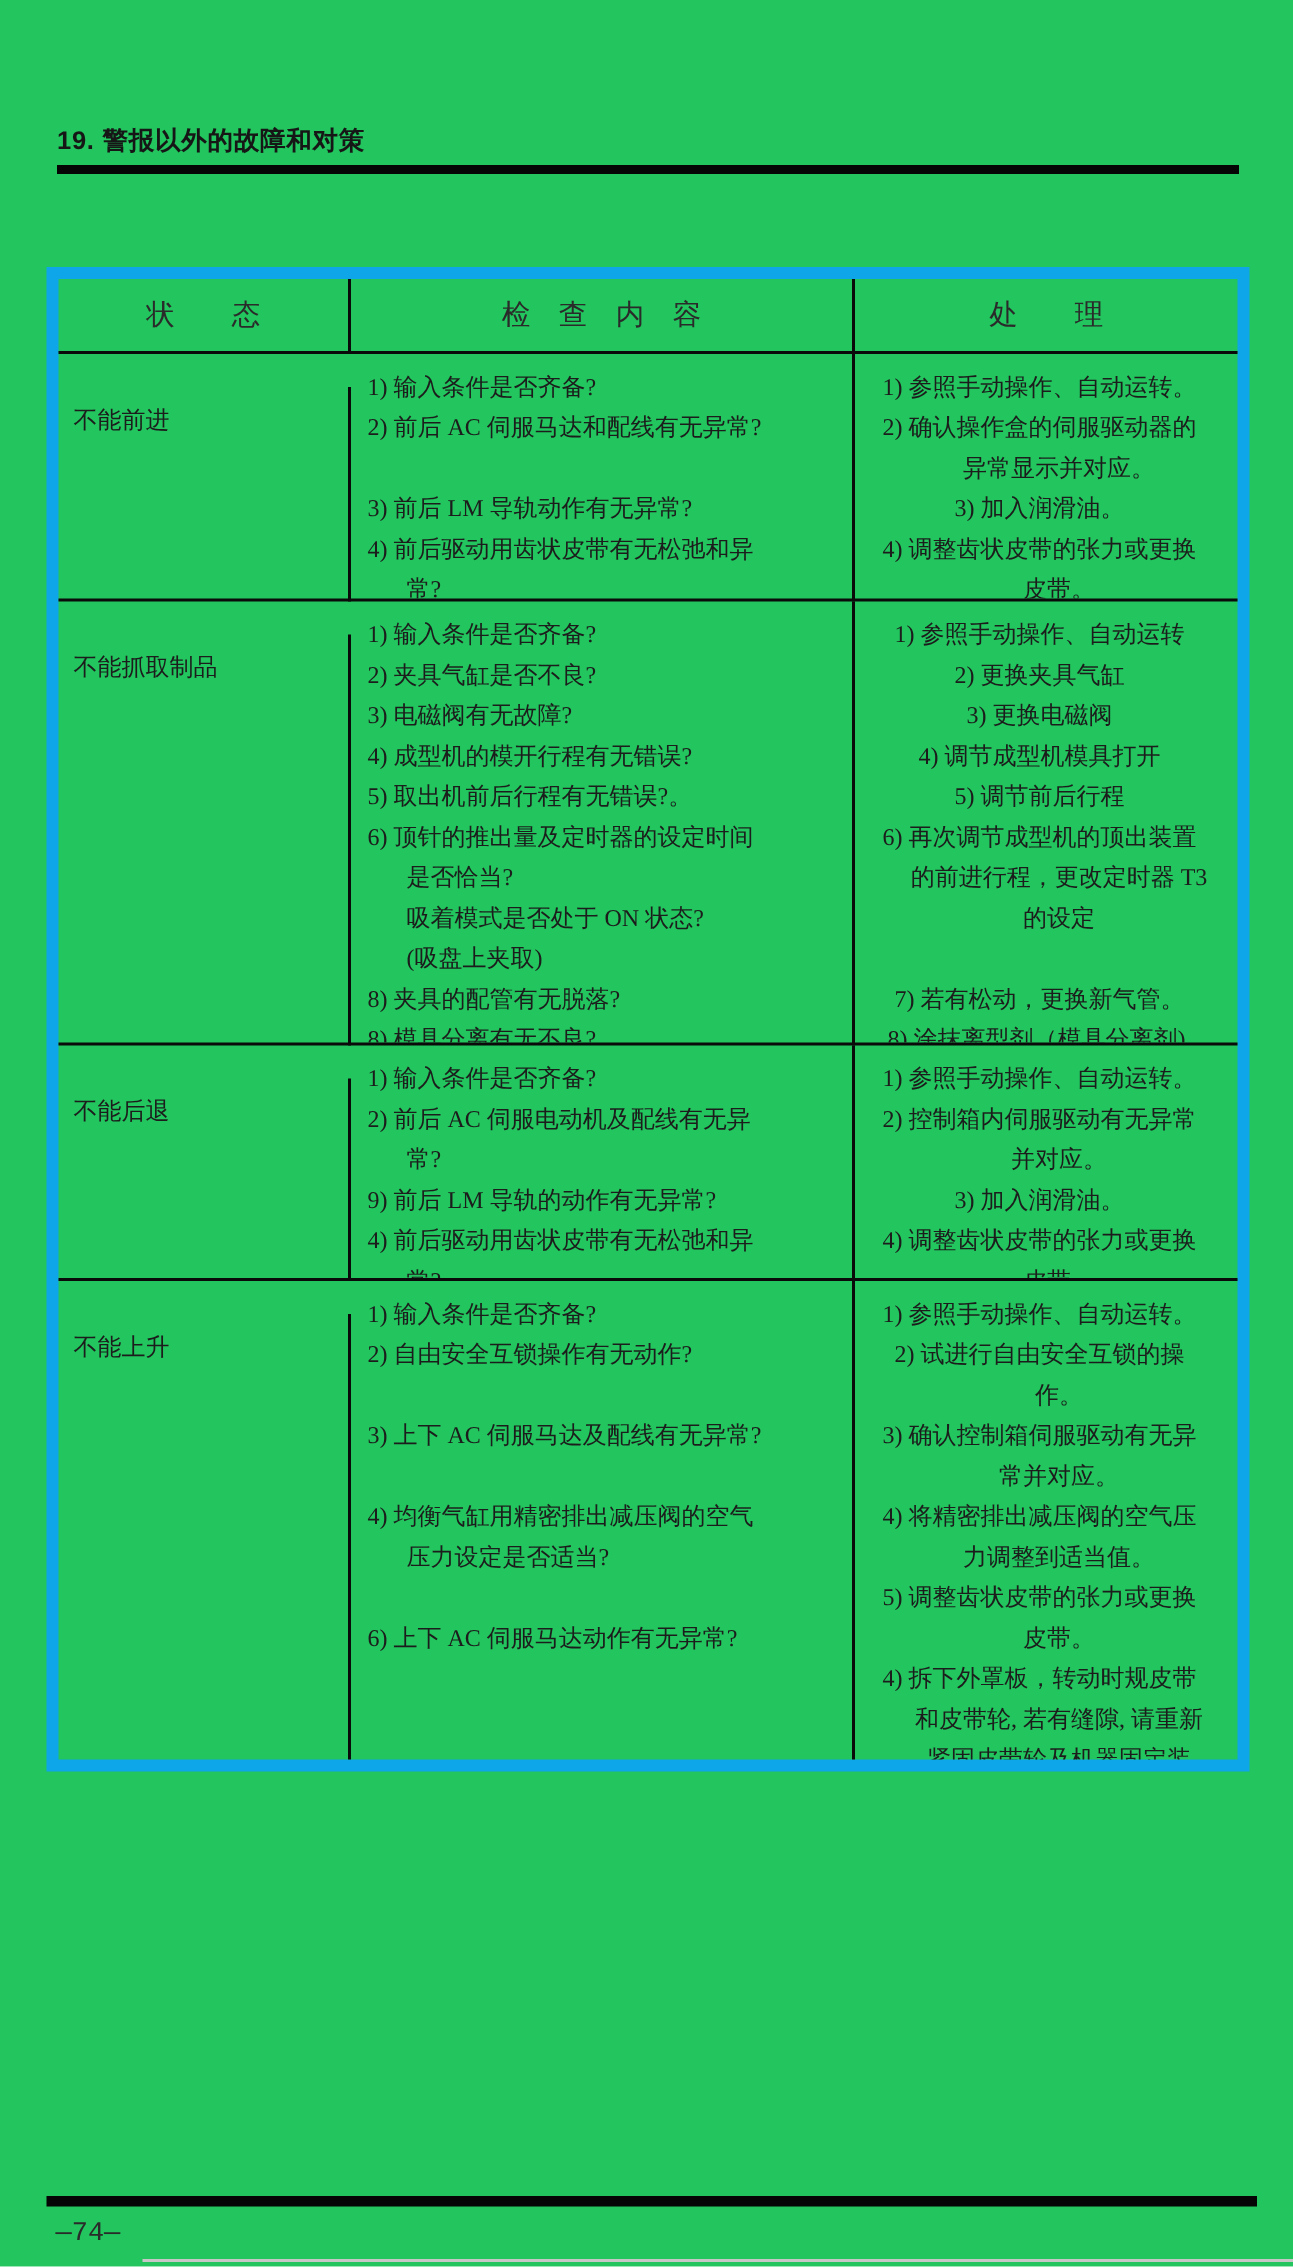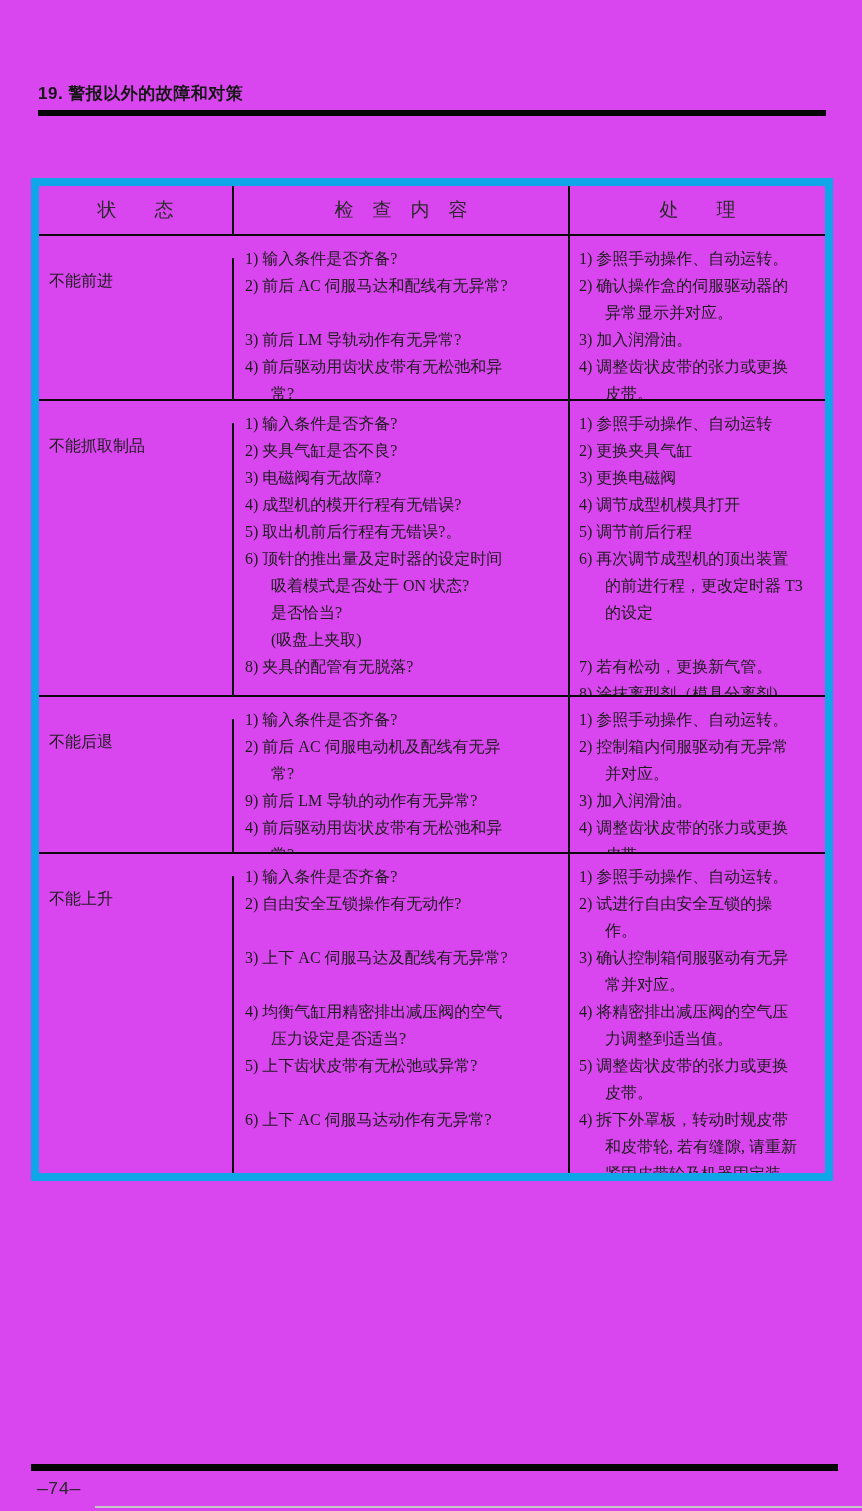--- a/index.html
+++ b/index.html
@@ -1,20 +1,20 @@
 <!DOCTYPE html>
 <html><head>
 <meta charset="utf-8">
 <style>
   html, body { margin: 0; padding: 0; background: #ffffff; }
   .page {
     position: relative;
     width: 862px;
     height: 1511px;
-    background: #d946ef;
+    background: #22c55e;
     font-family: "Liberation Serif", "DejaVu Serif", serif;
     color: #1c1c1c;
     overflow: hidden;
   }
   .section-title {
     position: absolute;
     left: 38px;
     top: 82px;
     font-family: "Liberation Sans", "DejaVu Sans", sans-serif;
     font-weight: bold;
@@ -51,21 +51,21 @@
     font-size: 19px;
     color: #2a2a2a;
   }
   .body {
     padding-top: 9px;
     font-size: 16px;
     line-height: 27px;
   }
   .body.c1 { padding-left: 10px; margin-top: 22px; }
   .body.c2 { padding-left: 11px; padding-right: 2px; }
-  .body.c3 { padding-left: 9px;  padding-right: 18px; }
+  .body.c3 { padding-left: 9px;  padding-right: 18px; text-align: center; }
   .ln { white-space: nowrap; }
   .ln.cont { padding-left: 26px; }
   .ln.blank { height: 27px; }
   .bottom-rule {
     position: absolute;
     left: 31px;
     top: 1464px;
     width: 807px;
     height: 7px;
     background: #050505;
@@ -122,24 +122,25 @@
       <div class="cell body c1">
         <div class="ln">不能抓取制品</div>
       </div>
       <div class="cell body c2">
         <div class="ln">1) 输入条件是否齐备?</div>
         <div class="ln">2) 夹具气缸是否不良?</div>
         <div class="ln">3) 电磁阀有无故障?</div>
         <div class="ln">4) 成型机的模开行程有无错误?</div>
         <div class="ln">5) 取出机前后行程有无错误?。</div>
         <div class="ln">6) 顶针的推出量及定时器的设定时间</div>
+        <div class="ln cont">是否恰当?</div>
         <div class="ln cont">吸着模式是否处于 ON 状态?</div>
-        <div class="ln cont">是否恰当?</div>
         <div class="ln cont">(吸盘上夹取)</div>
         <div class="ln">8) 夹具的配管有无脱落?</div>
+        <div class="ln">8) 模具分离有无不良?</div>
       </div>
       <div class="cell body c3">
         <div class="ln">1) 参照手动操作、自动运转</div>
         <div class="ln">2) 更换夹具气缸</div>
         <div class="ln">3) 更换电磁阀</div>
         <div class="ln">4) 调节成型机模具打开</div>
         <div class="ln">5) 调节前后行程</div>
         <div class="ln">6) 再次调节成型机的顶出装置</div>
         <div class="ln cont">的前进行程，更改定时器 T3</div>
         <div class="ln cont">的设定</div>
@@ -170,21 +171,20 @@
         <div class="ln">不能上升</div>
       </div>
       <div class="cell body c2 lastrow">
         <div class="ln">1) 输入条件是否齐备?</div>
         <div class="ln">2) 自由安全互锁操作有无动作?</div>
         <div class="ln blank"></div>
         <div class="ln">3) 上下 AC 伺服马达及配线有无异常?</div>
         <div class="ln blank"></div>
         <div class="ln">4) 均衡气缸用精密排出减压阀的空气</div>
         <div class="ln cont">压力设定是否适当?</div>
-        <div class="ln">5) 上下齿状皮带有无松弛或异常?</div>
         <div class="ln blank"></div>
         <div class="ln">6) 上下 AC 伺服马达动作有无异常?</div>
       </div>
       <div class="cell body c3 lastrow">
         <div class="ln">1) 参照手动操作、自动运转。</div>
         <div class="ln">2) 试进行自由安全互锁的操</div>
         <div class="ln cont">作。</div>
         <div class="ln">3) 确认控制箱伺服驱动有无异</div>
         <div class="ln cont">常并对应。</div>
         <div class="ln">4) 将精密排出减压阀的空气压</div>

